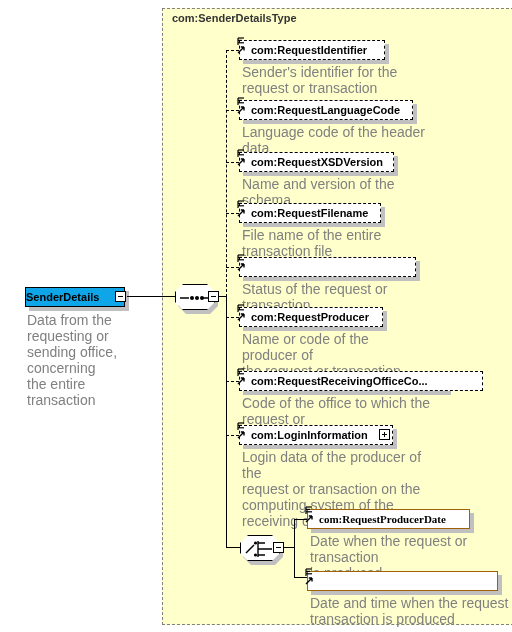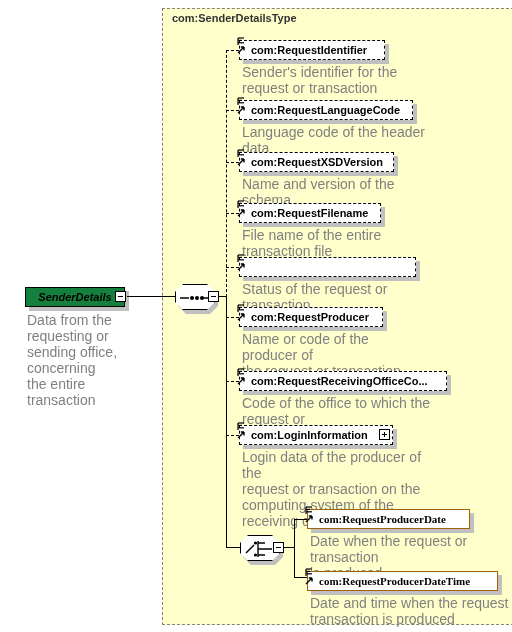--- a/index.html
+++ b/index.html
@@ -119,27 +119,25 @@
     white-space: pre-line;
   }
 
   
   .root-box {
     position: absolute;
     left: 8px;
     top: 287px;
     width: 100px;
     height: 20px;
-    background: #15803d;
+    background: #0ea5e9;
     border: 1px solid #000000;
     box-sizing: border-box;
     display: flex;
     align-items: center;
-    justify-content: center;
-    font-style: italic;
   }
   .root-label {
     font-size: 11px;
     font-weight: bold;
     color: #000000;
   }
 
   
   .comp {
     position: absolute;
@@ -298,21 +296,21 @@
       <line x1="2" y1="1" x2="2" y2="8" stroke="#000" stroke-width="1.2"></line>
       <path d="M2 16 L8 10 M8 10 L8 13.5 M8 10 L4.8 10" stroke="#000" stroke-width="1.4" fill="none"></path>
     </svg>
     <span class="elbox-label">com:RequestProducer</span>
   </div>
   <div class="desc" style="left:225px; top:331px; width:185px;">Name or code of the producer of
 the request or transaction</div>
 
   <div class="dln-h" style="left:209px; top:381px; width:13px;"></div>
   <div class="elshadow" style="left:226px; top:375px; width:208px; height:20px;"></div>
-  <div class="elbox" style="left:222px; top:371px; width:208px;">
+  <div class="elbox" style="left:222px; top:371px; width:244px;">
     <svg class="el-icon" viewBox="0 0 13 17">
       <line x1="2" y1="1" x2="8" y2="1" stroke="#000" stroke-width="1.2"></line>
       <line x1="2" y1="3.4" x2="6" y2="3.4" stroke="#000" stroke-width="1.2"></line>
       <line x1="2" y1="5.8" x2="8" y2="5.8" stroke="#000" stroke-width="1.2"></line>
       <line x1="2" y1="1" x2="2" y2="8" stroke="#000" stroke-width="1.2"></line>
       <path d="M2 16 L8 10 M8 10 L8 13.5 M8 10 L4.8 10" stroke="#000" stroke-width="1.4" fill="none"></path>
     </svg>
     <span class="elbox-label">com:RequestReceivingOfficeCo...</span>
   </div>
   <div class="desc" style="left:225px; top:395px; width:230px;">Code of the office to which the request or
@@ -373,18 +371,17 @@
   <div class="ln ln-h" style="left:277px; top:577px; width:13px;"></div>
   <div class="elshadow" style="left:294px; top:575px; width:191px; height:20px;"></div>
   <div class="elbox required" style="left:290px; top:571px; width:191px;">
     <svg class="el-icon" viewBox="0 0 13 17">
       <line x1="2" y1="1" x2="8" y2="1" stroke="#000" stroke-width="1.2"></line>
       <line x1="2" y1="3.4" x2="6" y2="3.4" stroke="#000" stroke-width="1.2"></line>
       <line x1="2" y1="5.8" x2="8" y2="5.8" stroke="#000" stroke-width="1.2"></line>
       <line x1="2" y1="1" x2="2" y2="8" stroke="#000" stroke-width="1.2"></line>
       <path d="M2 16 L8 10 M8 10 L8 13.5 M8 10 L4.8 10" stroke="#000" stroke-width="1.4" fill="none"></path>
     </svg>
-    <span class="elbox-label">com:RequestProducerDateTime</span>
   </div>
   <div class="desc" style="left:293px; top:595px; width:225px;">Date and time when the request or
 transaction is produced</div>
 
 </div>
 
 </body></html>

